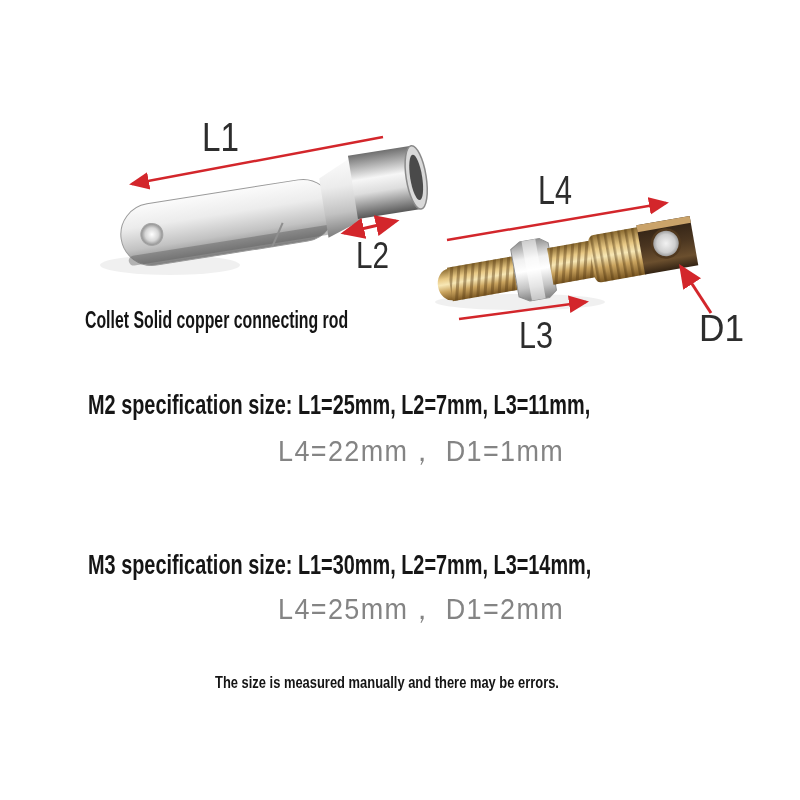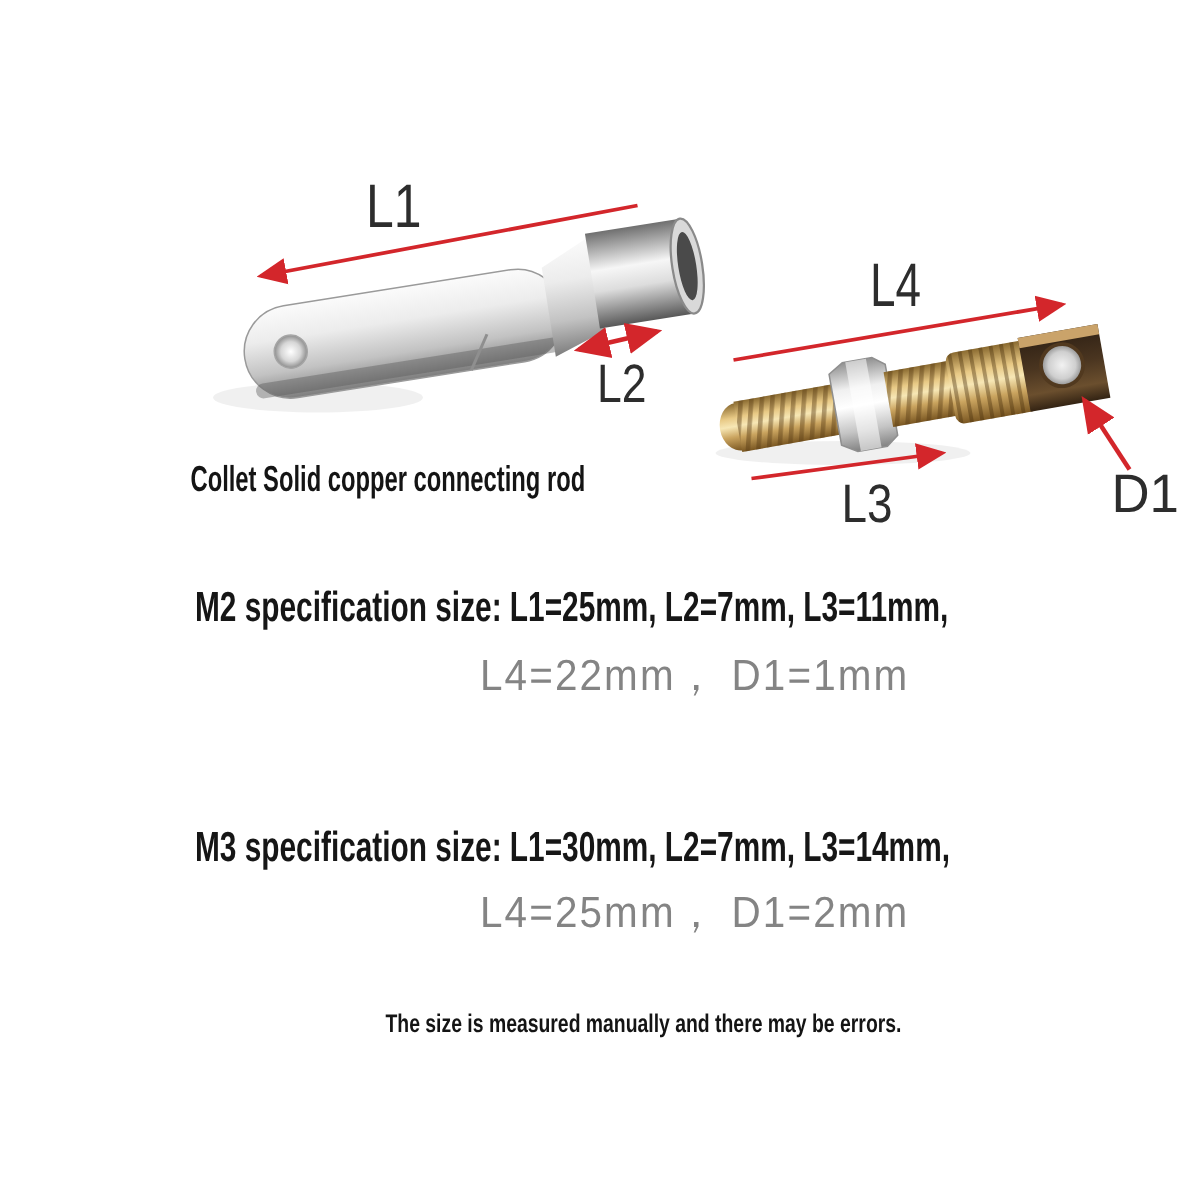--- a/index.html
+++ b/index.html
@@ -1,17 +1,17 @@
 <!DOCTYPE html>
 <html><head>
 <meta charset="utf-8">
 <style>
   html,body{margin:0;padding:0;background:#ffffff;}
   .page{position:relative;width:745px;height:800px;background:#ffffff;overflow:hidden;
-        font-family:"Liberation Sans",sans-serif;margin-left:42px;}
+        font-family:"Liberation Sans",sans-serif;}
   .abs{position:absolute;white-space:nowrap;line-height:1.05;}
   .caption{left:85px;top:307px;font-size:24px;font-weight:bold;color:#141414;
            transform:scaleX(0.66);transform-origin:left top;}
   .spec-title{font-size:28px;font-weight:bold;color:#161616;
               transform:scaleX(0.71);transform-origin:left top;}
   .spec-sub{font-size:29px;font-weight:normal;color:#848484;letter-spacing:1.5px;
             transform:scaleX(0.93);transform-origin:left top;}
   #spec-m2-title{left:88px;top:390px;}
   #spec-m2-sub{left:278px;top:436px;}
   #spec-m3-title{left:88px;top:550px;}

